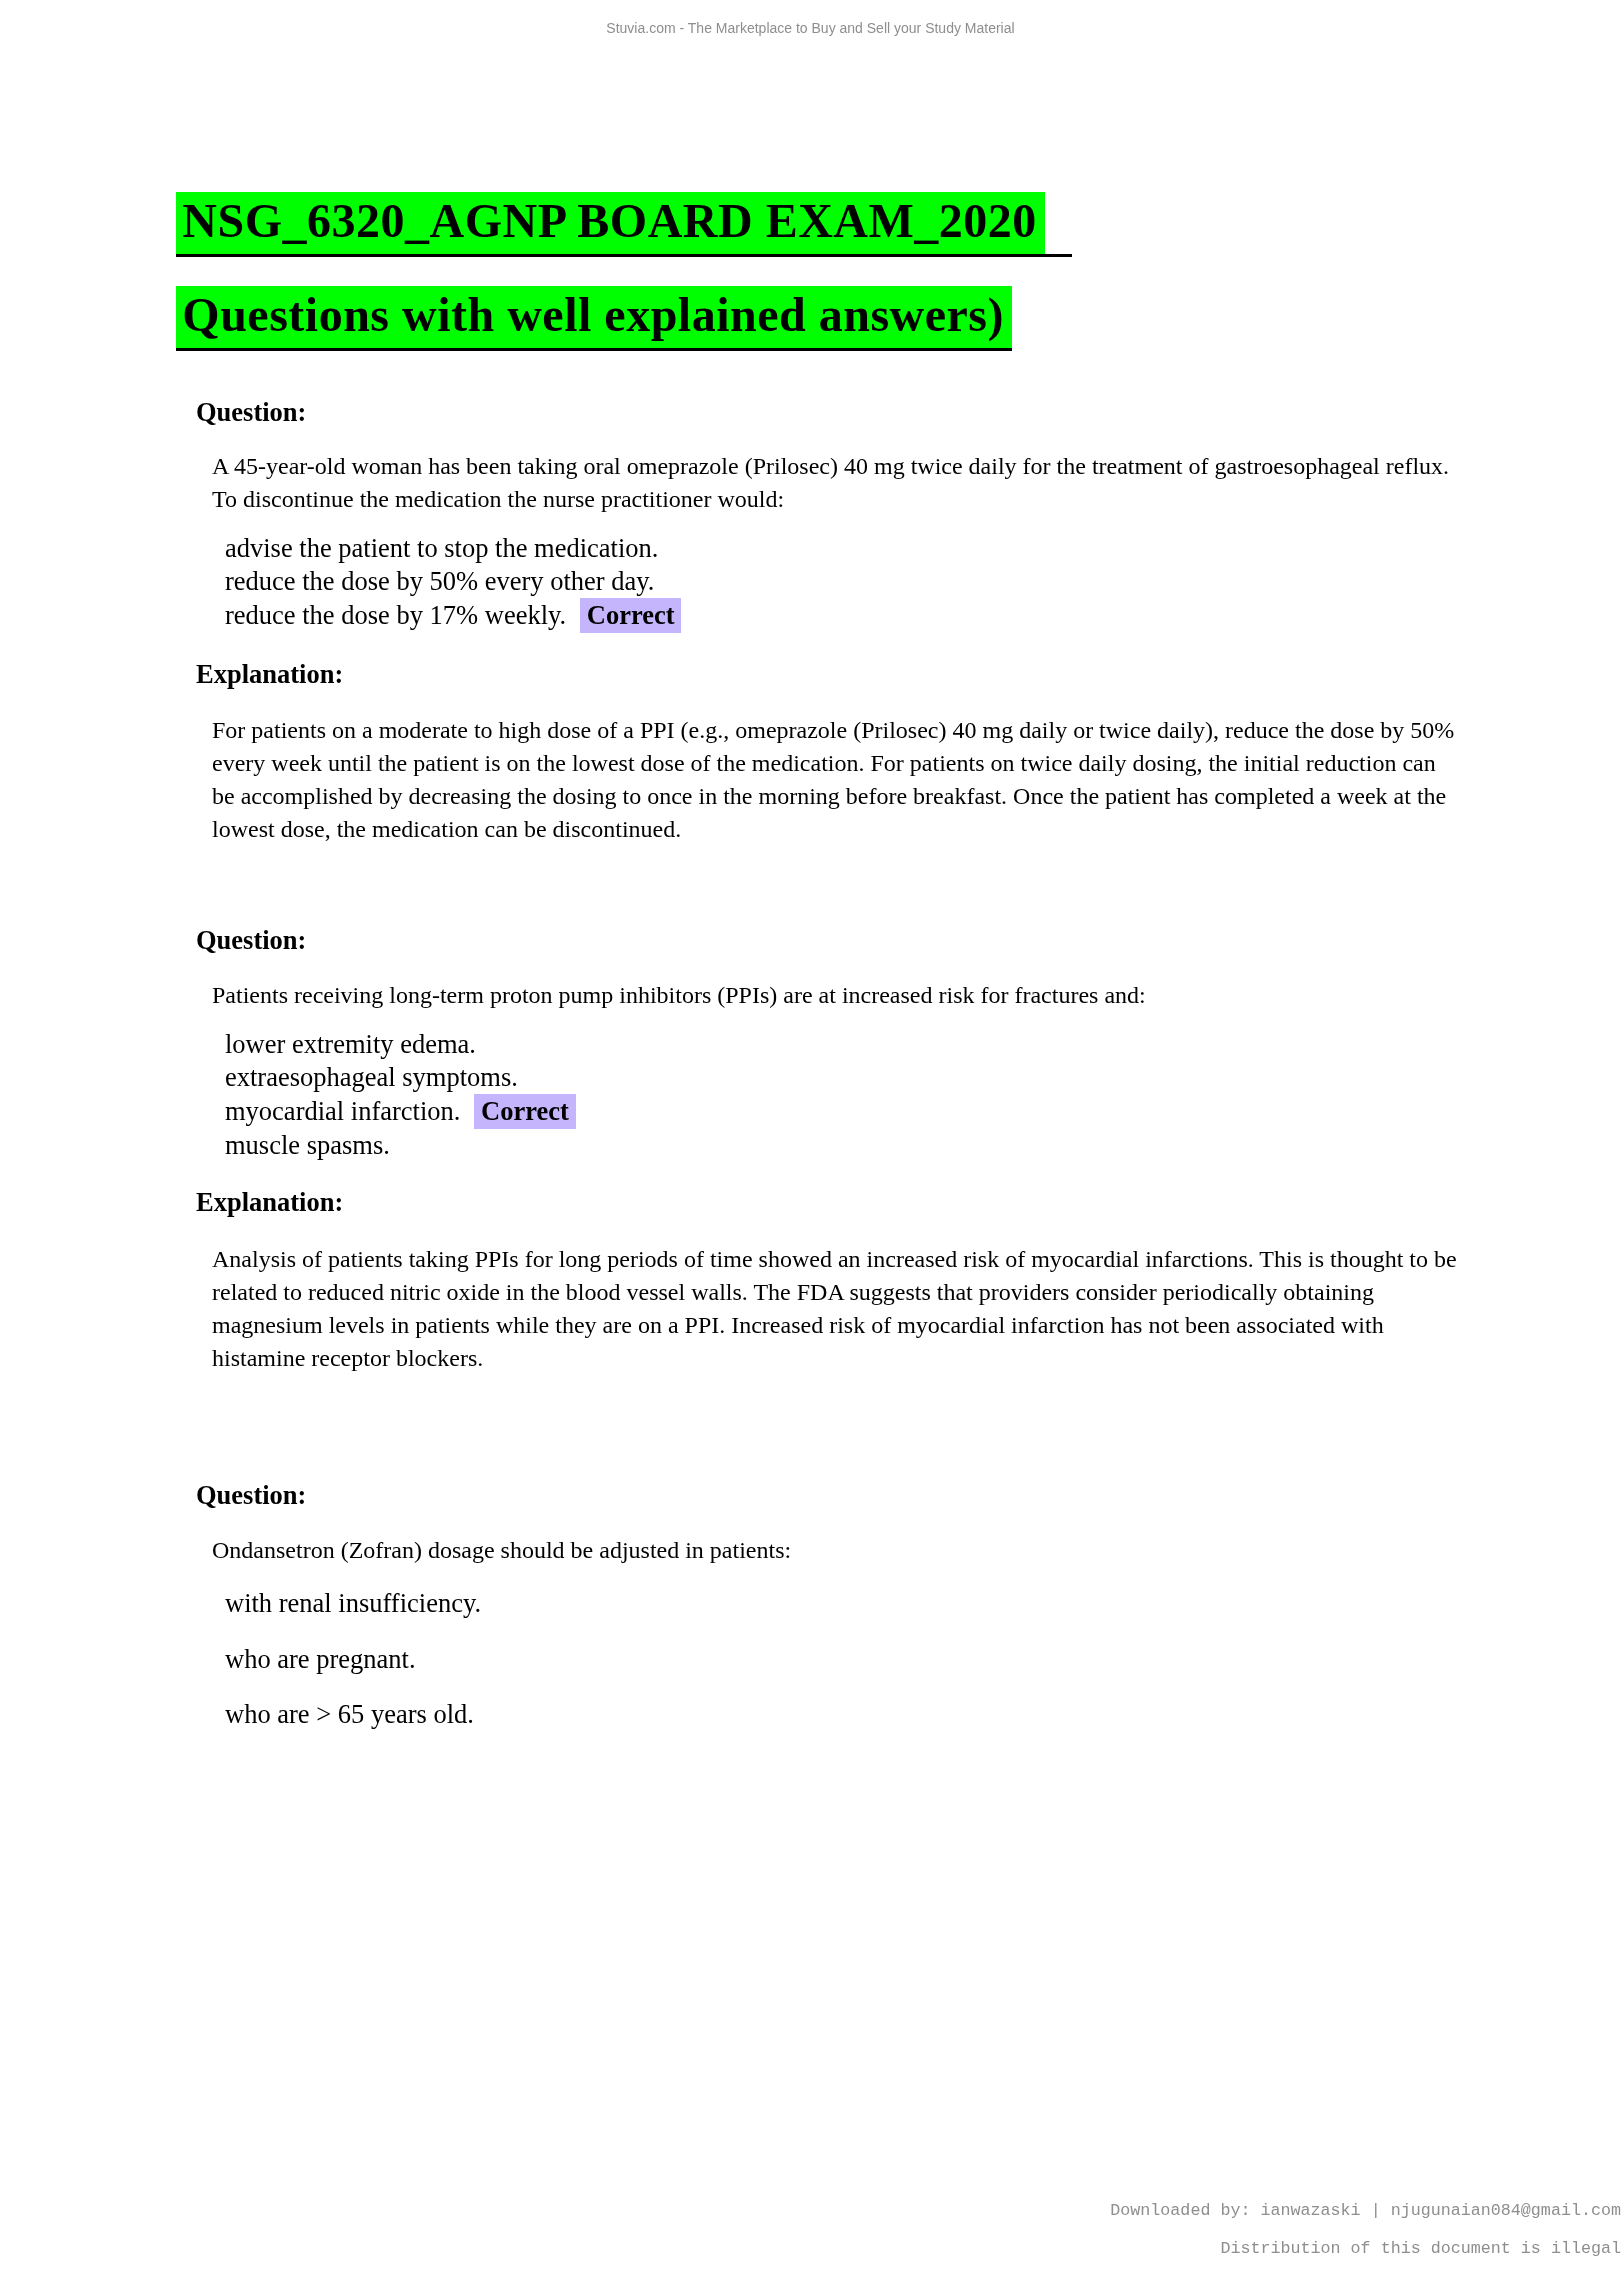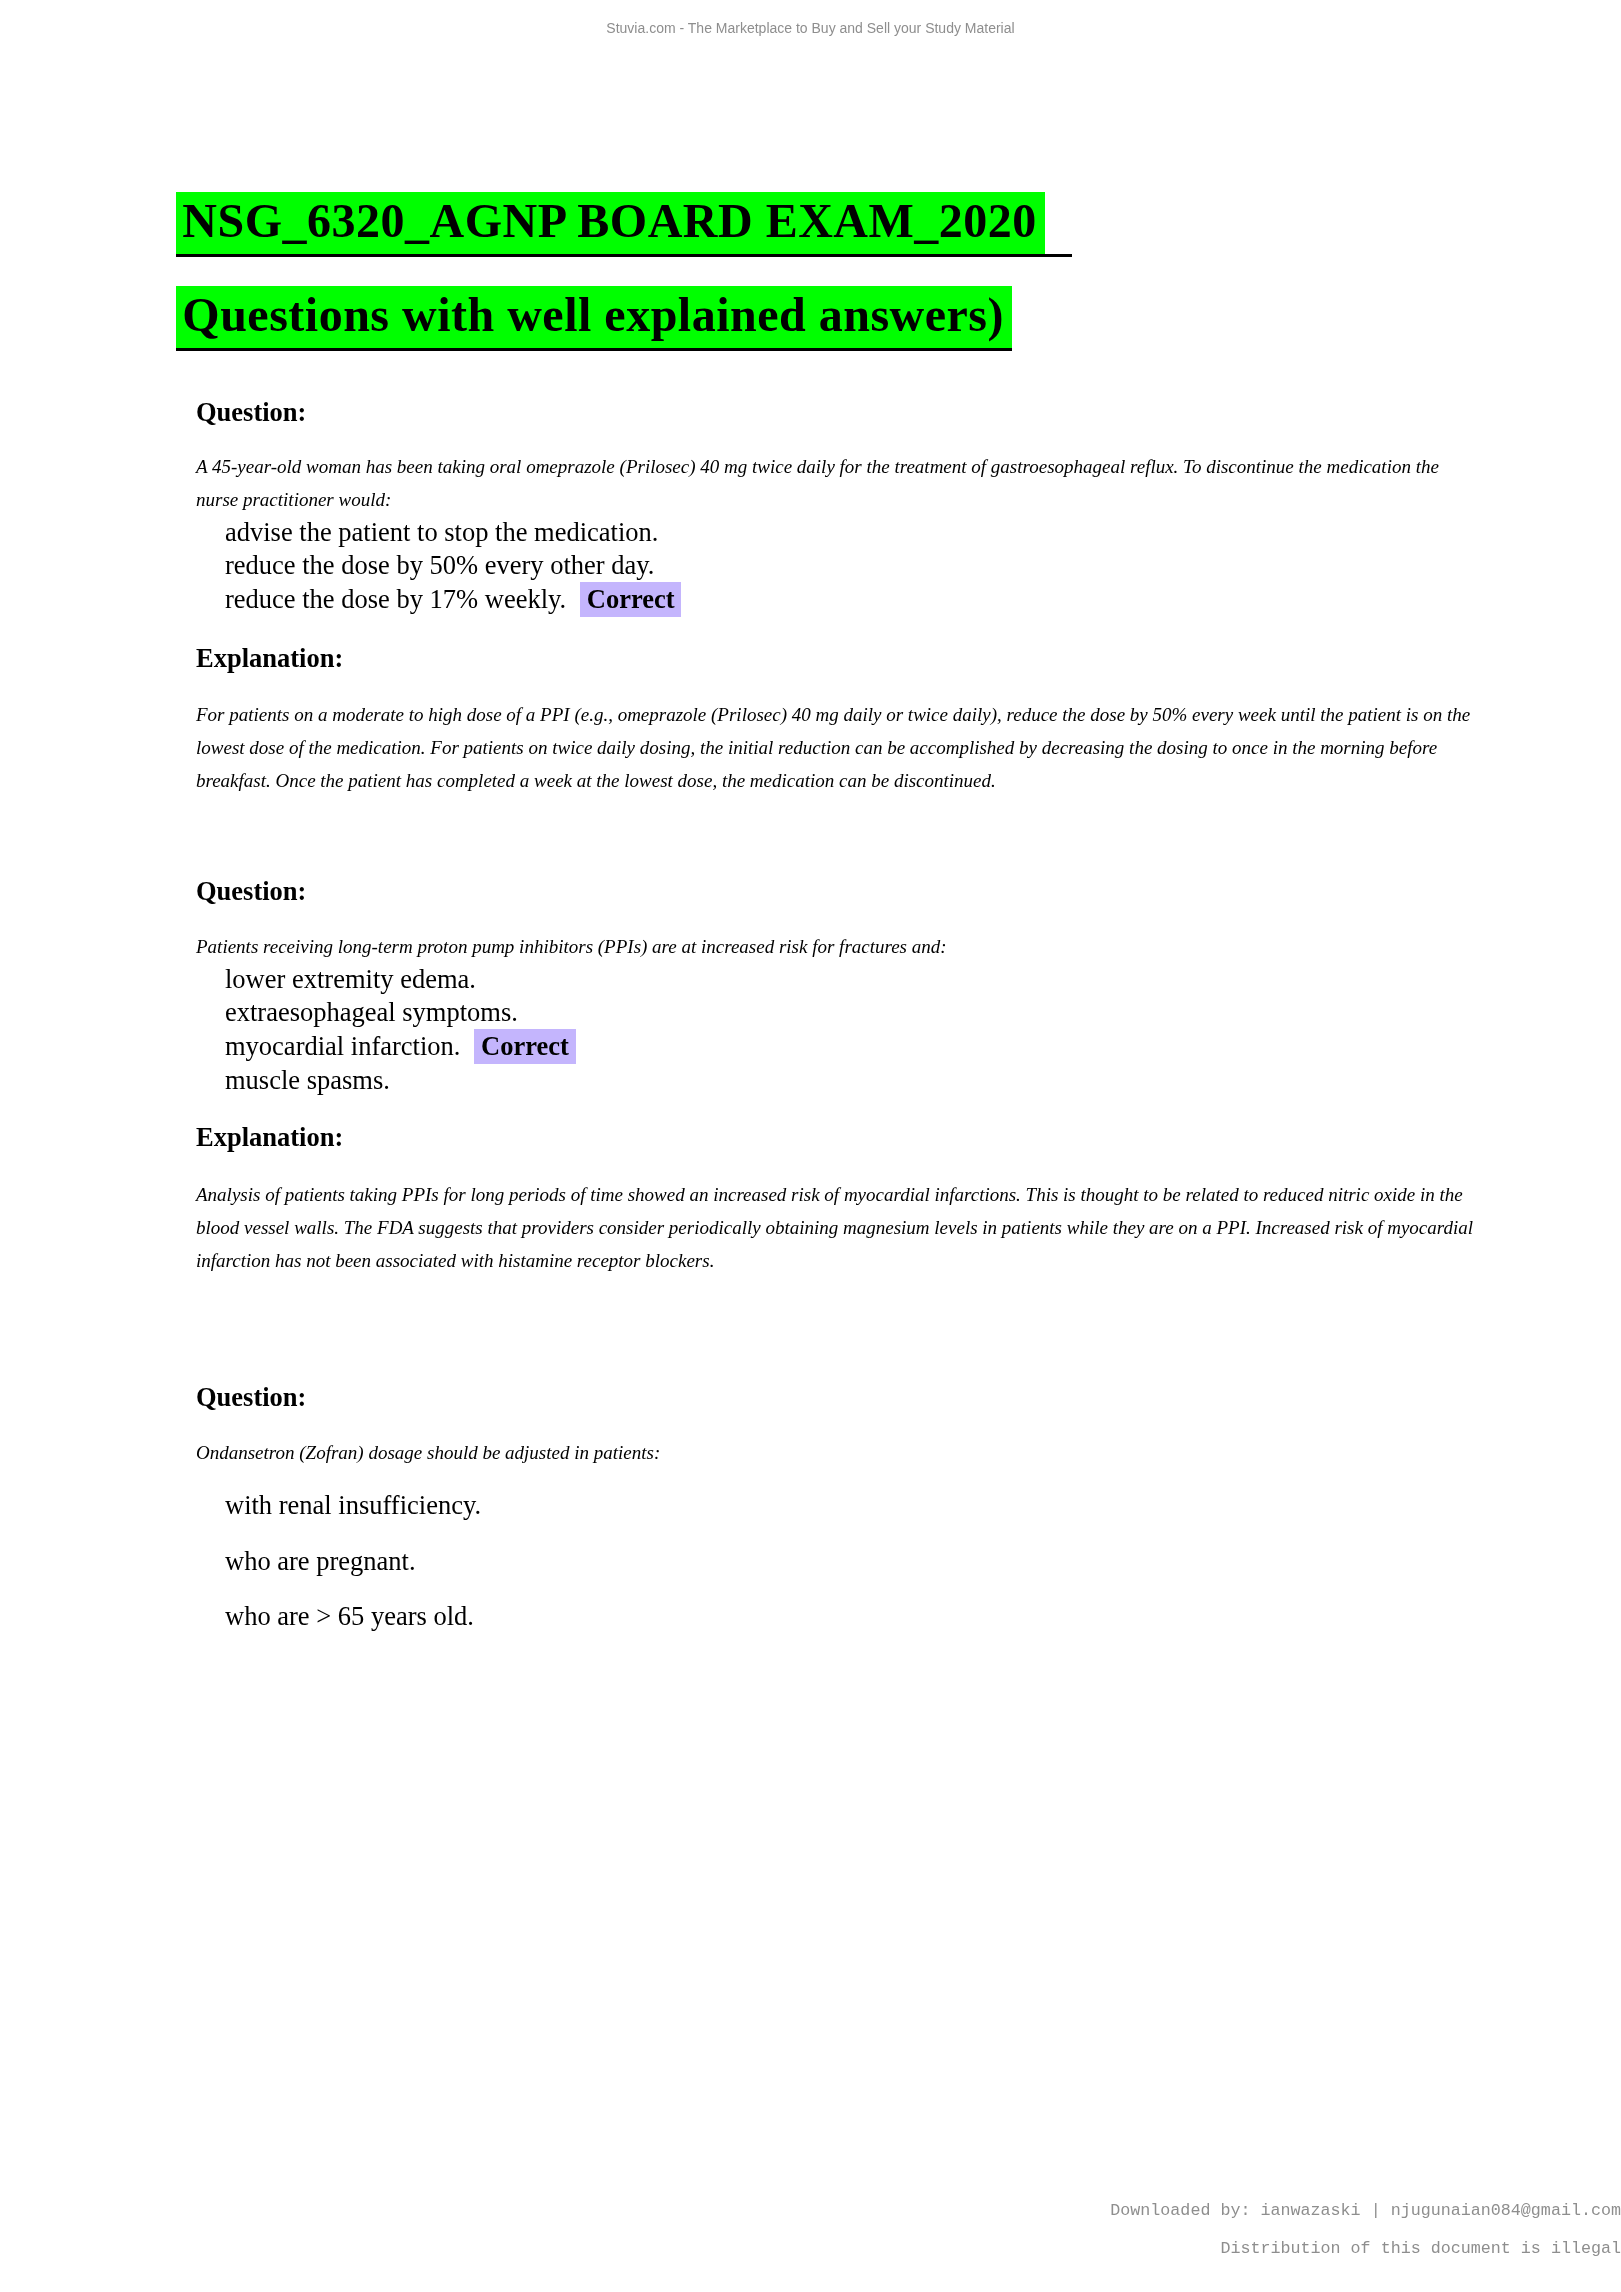--- a/index.html
+++ b/index.html
@@ -59,24 +59,23 @@
     width: 27.4px;
     border-bottom: 3.9px solid #000000;
   }
   .hd {
     font-size: 26.5px;
     line-height: 33px;
     font-weight: bold;
     margin: 0 0 21.6px 0;
   }
   p.body {
-    font-size: 19px;
+    font-size: 24px;
     line-height: 33px;
-    margin: 0;
-    font-style: italic;
+    margin: 16px;
   }
   ul.options {
     list-style: none;
     margin: 0 0 24.5px 0;
     padding: 0 0 0 29px;
     font-size: 26.5px;
     line-height: 33px;
   }
   ul.options.spaced {
     margin-top: 20.6px;

